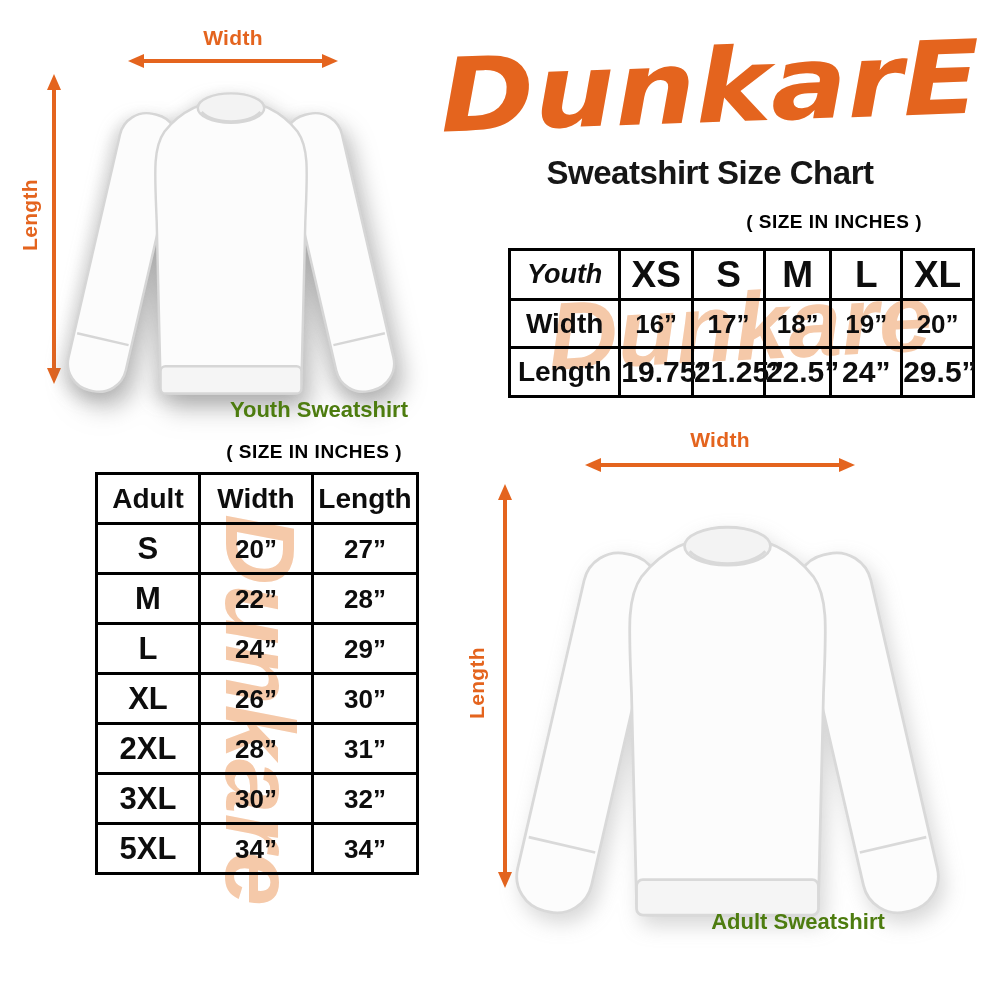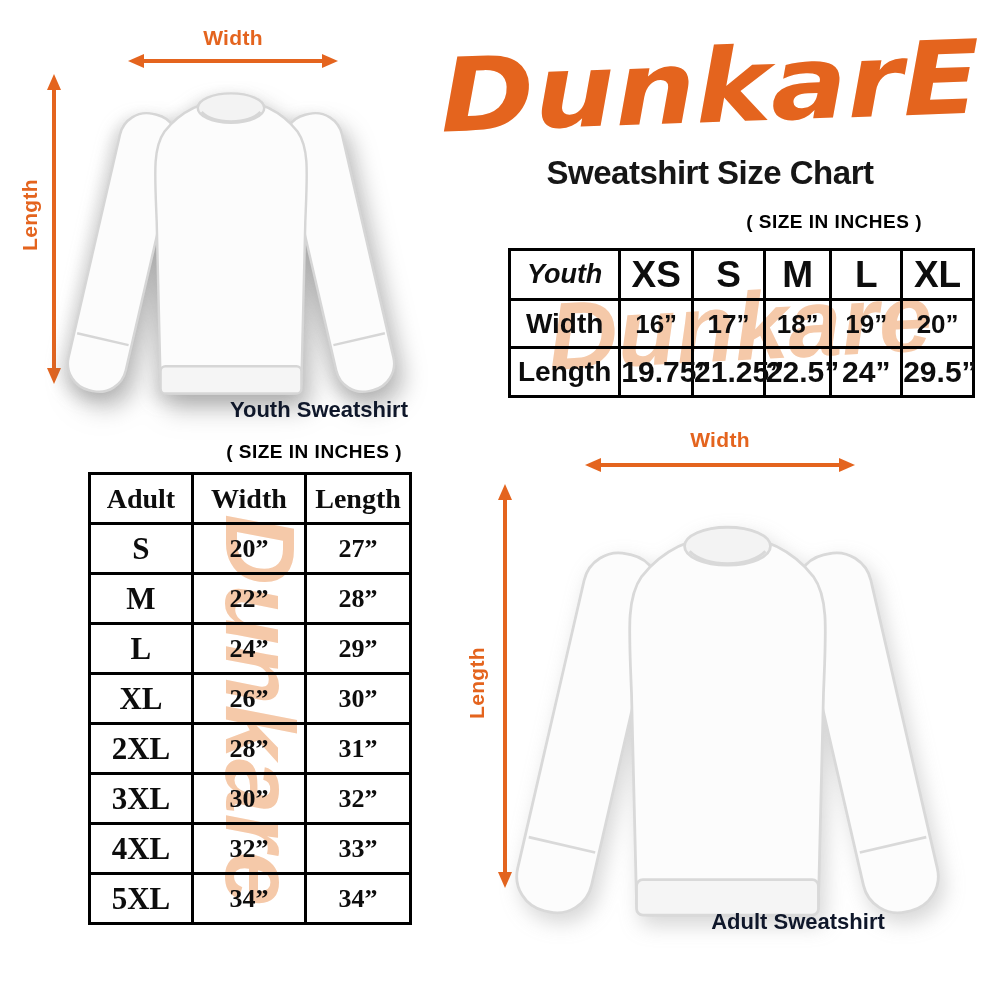--- a/index.html
+++ b/index.html
@@ -17,21 +17,21 @@
   .abs{position:absolute;}
 
   
   .dim-label{
     color:var(--orange);font-weight:bold;font-size:21px;text-align:center;
     letter-spacing:.3px;
   }
   .v-label{transform:rotate(-90deg);transform-origin:center;}
 
   
-  .caption{font-weight:bold;font-size:22px;color:#0f172a;}
+  .caption{font-weight:bold;font-size:22px;color:#4d7c0f;}
   .units-note{font-weight:bold;font-size:19px;color:#000000;text-align:right;letter-spacing:.5px;white-space:nowrap;}
   .title{font-size:33px;font-weight:bold;color:#161616;text-align:center;letter-spacing:-.5px;}
 
   
   table.sizes{border-collapse:collapse;table-layout:fixed;position:absolute;z-index:2;background:transparent;}
   table.sizes th,table.sizes td{
     border:3px solid #000;text-align:center;vertical-align:middle;padding:0;
     background:transparent;color:var(--ink);font-weight:bold;line-height:1;
   }
   .yt-cat{font-size:27px;font-style:italic;}
@@ -138,21 +138,21 @@
       <rect x="108" y="318" width="144" height="28" rx="5" fill="#f5f5f5"></rect>
       <ellipse cx="180" cy="54" rx="34" ry="15" fill="#f3f3f3"></ellipse>
       <path d="M150,58 C162,71 198,71 210,58" fill="none"></path>
     </g>
   </svg>
 
   <div class="abs caption" style="left:180px;top:397px;width:228px;text-align:right;">Youth Sweatshirt</div>
 
   <div class="abs units-note" style="left:138px;top:441px;width:264px;">( SIZE IN INCHES )</div>
 
-  <table class="sizes" style="left:88px;top:472px;width:324px;font-family:Liberation Serif, serif;">
+  <table class="sizes" style="left:95px;top:472px;width:324px;">
     <colgroup>
       <col style="width:100px">
         <col style="width:110px">
         <col style="width:102px">
     </colgroup>
     <tbody>
         <tr style="height:50px">
       <th class="at-head">Adult</th>
       <th class="at-head">Width</th>
       <th class="at-head">Length</th>
@@ -181,25 +181,20 @@
       <td class="at-size">2XL</td>
       <td class="at-val">28”</td>
       <td class="at-val">31”</td>
     </tr>
     <tr style="height:50px">
       <td class="at-size">3XL</td>
       <td class="at-val">30”</td>
       <td class="at-val">32”</td>
     </tr>
     <tr style="height:50px">
-      <td class="at-size">4XL</td>
-      <td class="at-val">32”</td>
-      <td class="at-val">33”</td>
-    </tr>
-    <tr style="height:50px">
       <td class="at-size">5XL</td>
       <td class="at-val">34”</td>
       <td class="at-val">34”</td>
     </tr>
   </tbody>
     </table>
 
   <div class="abs dim-label" style="left:585px;top:428px;width:270px;">Width</div>
   <svg class="abs" style="left:585px;top:457px;" width="270" height="16" viewBox="0 0 270 16">
     <line x1="13" y1="8" x2="257" y2="8" stroke="#E4641E" stroke-width="4"></line>

